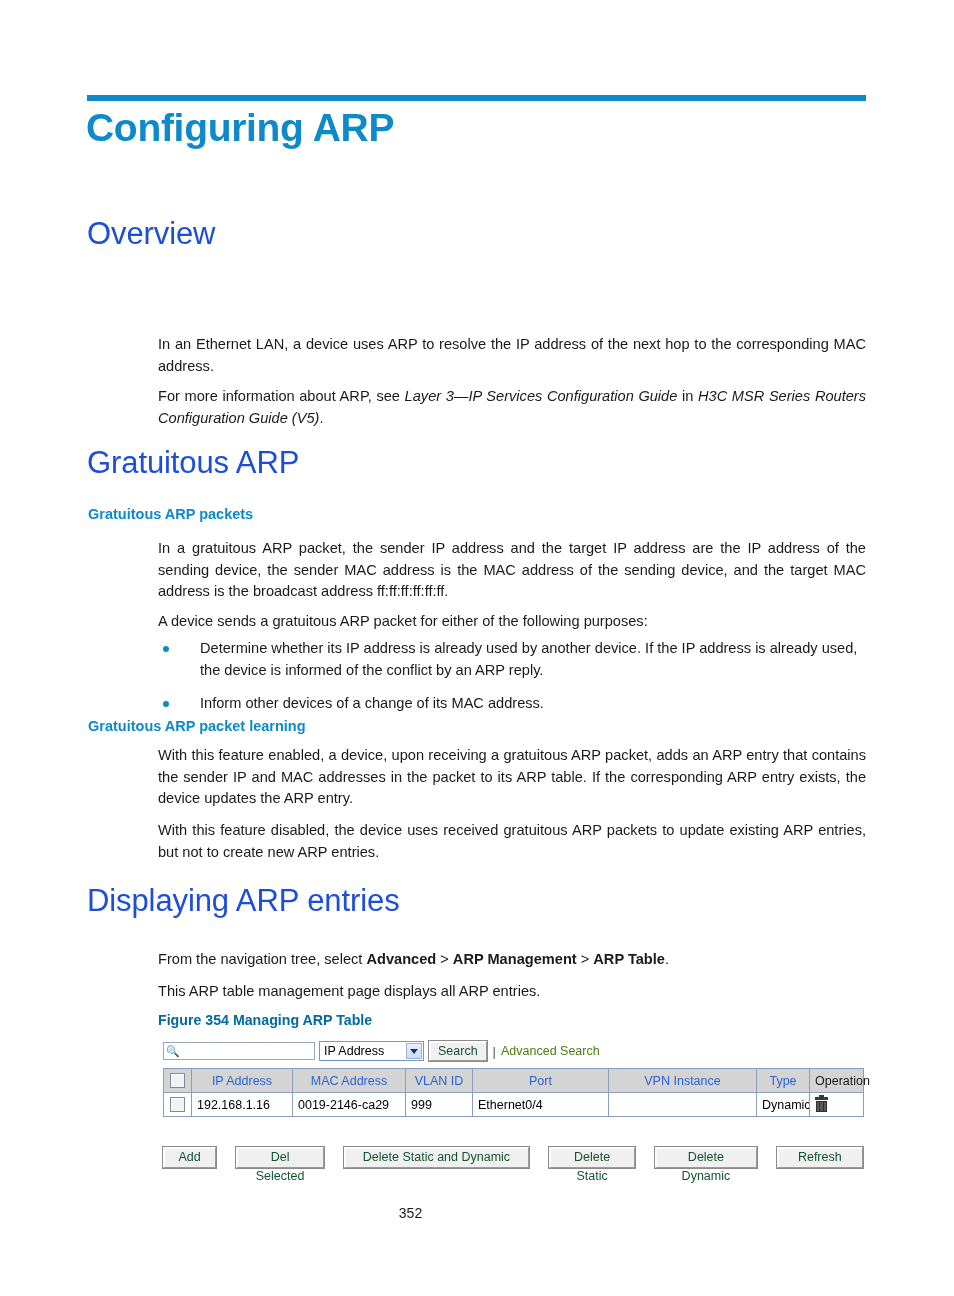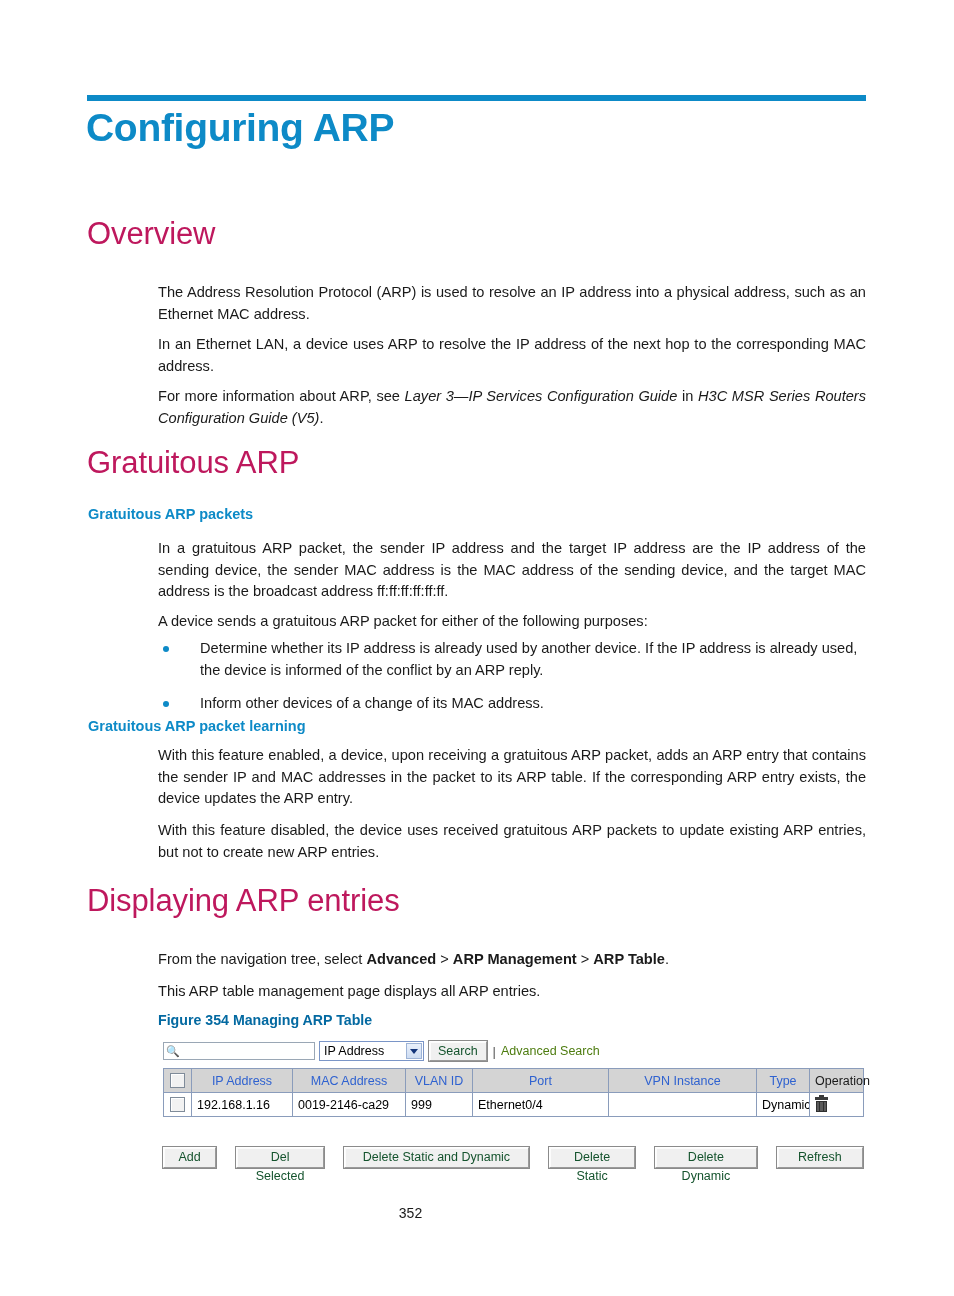--- a/index.html
+++ b/index.html
@@ -42,21 +42,21 @@
     color: #0d8ac7;
     letter-spacing: -0.3px;
     line-height: 1.1;
   }
 
   .h2 {
     position: absolute;
     left: 87px;
     font-size: 31px;
     font-weight: normal;
-    color: #be185d;
+    color: #1d4ed8;
     letter-spacing: -0.1px;
     line-height: 1.1;
   }
   .h2.overview { top: 217px; }
   .h2.gratuitous { top: 446px; }
   .h2.displaying { top: 884px; }
 
   .h3 {
     position: absolute;
     left: 88px;
@@ -355,21 +355,20 @@
 <body>
 
 <div class="page">
 
   <div class="rule-top"></div>
 
   <div class="h1">Configuring ARP</div>
 
   <div class="h2 overview">Overview</div>
 
-  <div class="para p1">The Address Resolution Protocol (ARP) is used to resolve an IP address into a physical address, such as an Ethernet MAC address.</div>
   <div class="para p2">In an Ethernet LAN, a device uses ARP to resolve the IP address of the next hop to the corresponding MAC address.</div>
   <div class="para p3"><span>For more information about ARP, see </span><em>Layer 3—IP Services Configuration Guide</em><span> in </span><em>H3C MSR Series Routers Configuration Guide (V5)</em><span>.</span></div>
 
   <div class="h2 gratuitous">Gratuitous ARP</div>
 
   <div class="h3 pkts">Gratuitous ARP packets</div>
   <div class="para p4">In a gratuitous ARP packet, the sender IP address and the target IP address are the IP address of the sending device, the sender MAC address is the MAC address of the sending device, and the target MAC address is the broadcast address ff:ff:ff:ff:ff:ff.</div>
   <div class="para p5 nj">A device sends a gratuitous ARP packet for either of the following purposes:</div>
 
   <div class="bullets">

